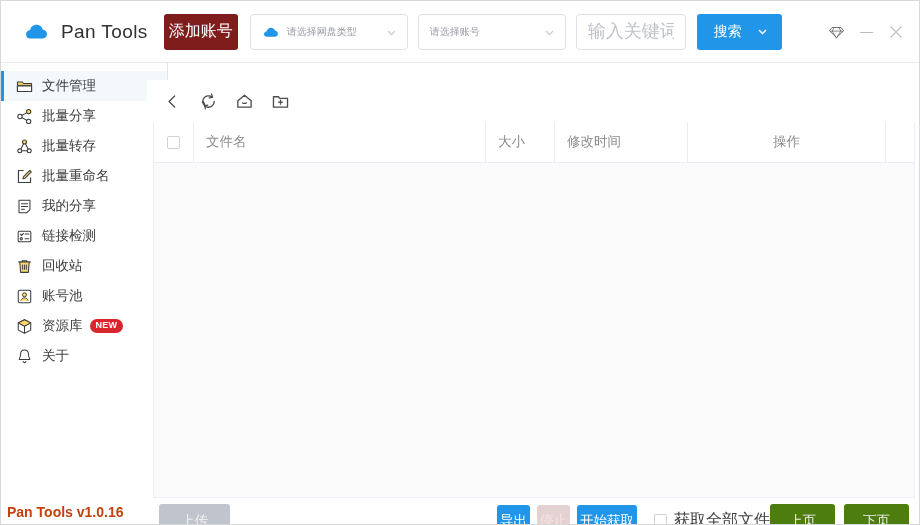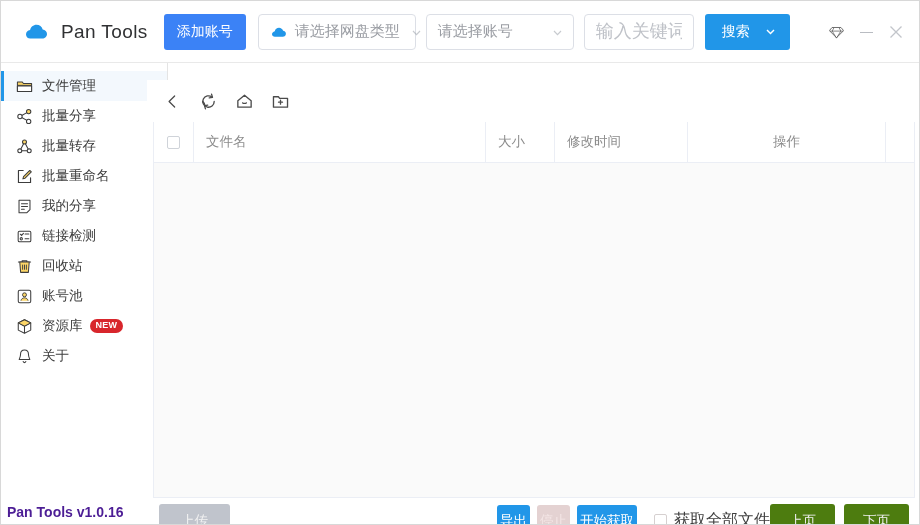--- a/index.html
+++ b/index.html
@@ -25,31 +25,31 @@
     border-bottom: 1px solid #e9e9e9;
     display: flex; align-items: center;
     padding-left: 22px;
   }
   .brand-cloud { width: 26px; height: 20px; margin-right: 12px; flex: none; }
   .brand-title {
     font-size: 19px; color: #303133; letter-spacing: .4px;
     font-weight: 400; margin-right: 16px; white-space: nowrap;
   }
   .btn-add {
-    background: #3b82f6; color: #fff; border: none; border-radius: 3px;
-    height: 36px; padding: 0 13px; font-size: 14px; cursor: pointer;
+    background: #7f1d1d; color: #fff; border: none; border-radius: 3px;
+    height: 36px; padding: 0 5px; font-size: 16px; cursor: pointer;
     font-family: inherit; white-space: nowrap; margin-right: 12px;
   }
   .sel {
     height: 36px; border: 1px solid #dcdfe6; border-radius: 4px;
     background: #fff; display: flex; align-items: center;
     padding: 0 9px 0 11px; margin-right: 10px; cursor: pointer;
     position: relative; white-space: nowrap;
   }
-  .sel .ph { font-size: 15px; color: #9a9da3; flex: 1; }
+  .sel .ph { font-size: 10px; color: #9a9da3; flex: 1; }
   .sel-cloud { width: 17px; height: 13px; margin-right: 8px; flex: none; }
   .chev { width: 13px; height: 13px; margin-left: 10px; flex: none; opacity: .55; }
   .sel-type { width: 158px; }
   .sel-acct { width: 148px; }
   .kw-input {
     width: 110px; height: 36px; border: 1px solid #dcdfe6; border-radius: 4px;
     background: #fff; padding: 0 11px; font-size: 18px; color: #303133;
     font-family: inherit; margin-right: 11px; outline: none;
   }
   .kw-input::placeholder { color: #bfc2c8; }
@@ -91,21 +91,21 @@
     content: ""; position: absolute; left: 0; top: 0;
     width: 3px; height: 30px; background: #2196e8;
   }
   .badge-new {
     margin-left: 7px; background: #d8262c; color: #fff;
     font-size: 9px; font-weight: bold; border-radius: 8px;
     padding: 1px 6px 2px; letter-spacing: .3px; line-height: 1.2;
   }
   .version {
     position: absolute; left: 6px; bottom: 6px;
-    font-size: 14px; font-weight: bold; color: #4c1d95;
+    font-size: 14px; font-weight: bold; color: #c2410c;
     white-space: nowrap;
   }
 
   
   .main {
     position: absolute; left: 146px; top: 79px;
     width: 774px; height: 463px; background: #fff;
   }
   .crumbbar {
     height: 42px; display: flex; align-items: center;

